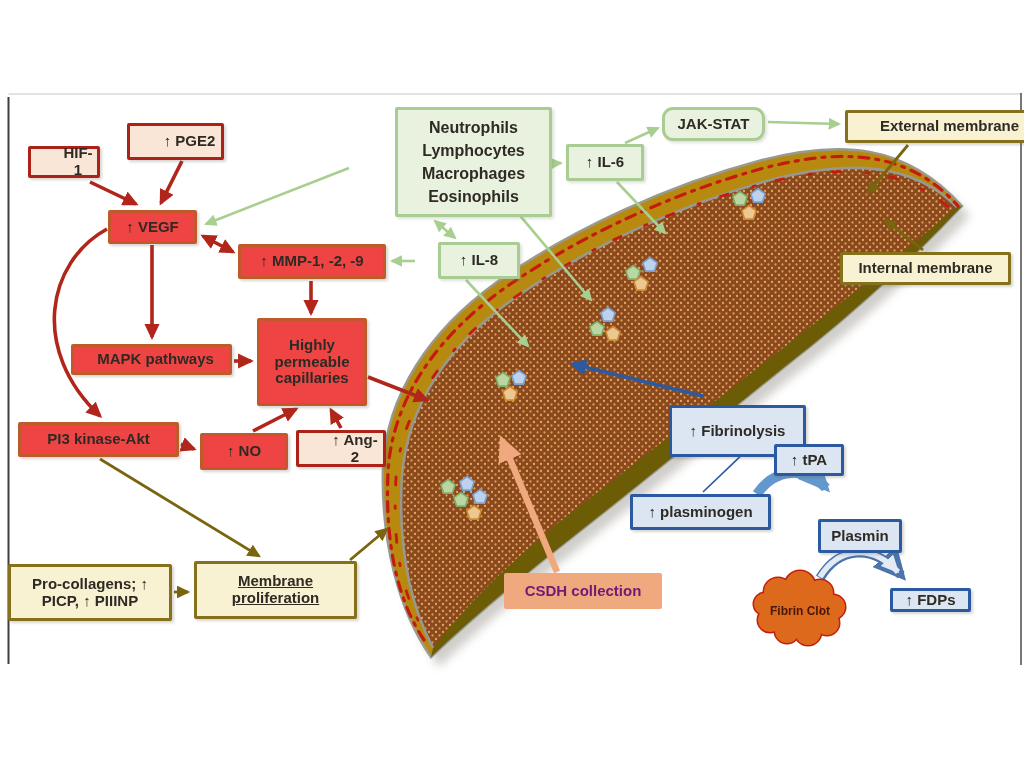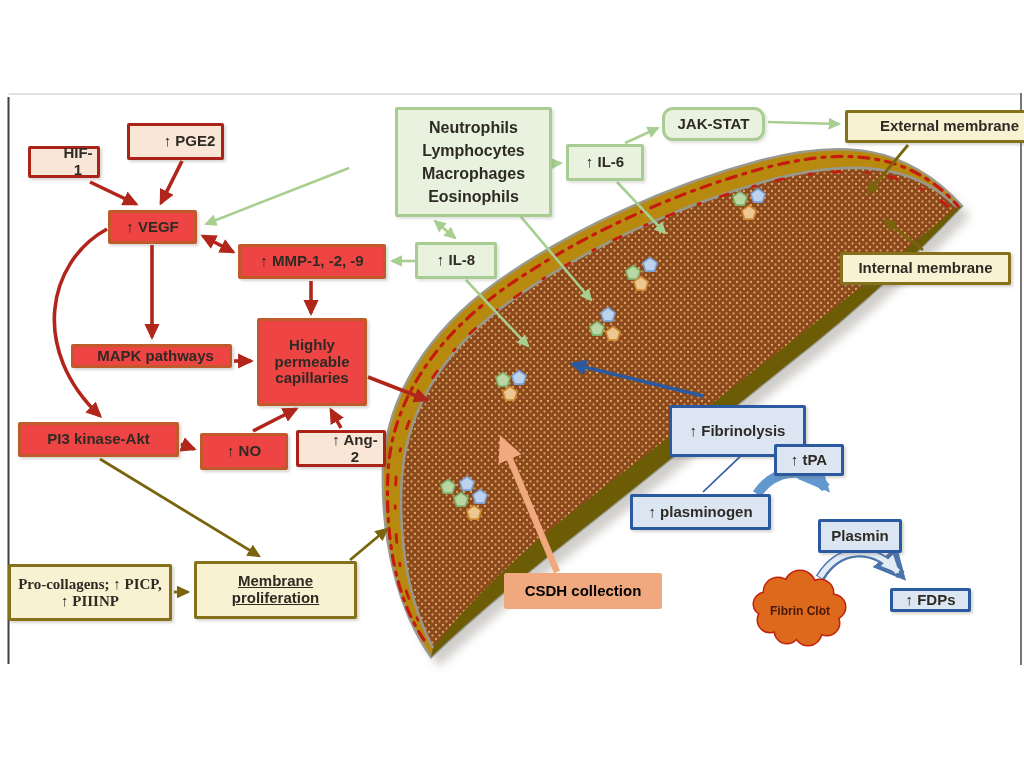--- a/index.html
+++ b/index.html
@@ -13,21 +13,21 @@
     text-align:center;font-weight:bold;color:#2e2a24;box-sizing:border-box;
     border:3px solid #c05a2a;background:#f8e3d1;border-radius:2px;
     font-size:15px;line-height:1.12;padding:1px 4px;
     box-shadow:2px 2px 3px rgba(110,105,95,.28);
   }
   .red{border-color:#ab2318;background:#f9e6d7;padding-left:32px;}
   .orange{border-color:#c05a2a;background:#ef4444;}
   .green{border-color:#a8cc92;background:#e9f1df;box-shadow:2px 2px 3px rgba(130,140,120,.25);}
   .cream{border-color:#85701c;background:#f9f2d2;}
   .blue{border-color:#2b5aa0;background:#dce6f3;}
-  .salmon{border:none;background:#f0a97e;color:#000000;box-shadow:none;}
+  .salmon{border:none;background:#f0a97e;color:#701a75;box-shadow:none;}
   .cloudtext{
     position:absolute;display:flex;align-items:center;justify-content:center;text-align:center;
     font-weight:bold;color:#46180a;font-size:12px;line-height:1.2;background:none;border:none;
   }
   .immune div{display:block;}
   .immune{font-size:16px;line-height:1.45;flex-direction:column;}
 </style>
 </head>
 <body>
 
@@ -185,37 +185,37 @@
           <circle cx="765" cy="604" r="11"></circle>
       <circle cx="798" cy="608" r="22"></circle>
     </g>
   </g>
 </svg>
 
 <div class="box red" style="left:28px;top:146px;width:72px;height:32px;">HIF-1</div>
 <div class="box red" style="left:127px;top:123px;width:97px;height:37px;">↑ PGE2</div>
 <div class="box orange" style="left:108px;top:210px;width:89px;height:34px;">↑ VEGF</div>
 <div class="box orange" style="left:238px;top:244px;width:148px;height:35px;">↑ MMP-1, -2, -9</div>
-<div class="box orange" style="left:71px;top:344px;width:161px;height:24px;padding-left:12px;">MAPK pathways</div>
+<div class="box orange" style="left:71px;top:344px;width:161px;height:31px;padding-left:12px;">MAPK pathways</div>
 <div class="box orange" style="left:257px;top:318px;width:110px;height:88px;">Highly permeable capillaries</div>
 <div class="box orange" style="left:18px;top:422px;width:161px;height:35px;">PI3 kinase-Akt</div>
 <div class="box orange" style="left:200px;top:433px;width:88px;height:37px;">↑ NO</div>
 <div class="box red" style="left:296px;top:430px;width:90px;height:37px;">↑ Ang-2</div>
-<div class="box cream" style="left:8px;top:564px;width:164px;height:57px;font-family:Liberation Serif, serif;">Pro-collagens; ↑ PICP, ↑ PIIINP</div>
+<div class="box cream" style="left:8px;top:564px;width:164px;height:57px;">Pro-collagens; ↑ PICP, ↑ PIIINP</div>
 <div class="box cream" style="left:194px;top:561px;width:163px;height:58px;text-decoration:underline;">Membrane proliferation</div>
 
 <div class="box green immune" style="left:350px;top:107px;width:157px;height:110px;margin-left:45px;">
   <div>Neutrophils</div>
   <div>Lymphocytes</div>
   <div>Macrophages</div>
   <div>Eosinophils</div>
 </div>
 
 <div class="box green" style="left:566px;top:144px;width:78px;height:37px;">↑ IL-6</div>
-<div class="box green" style="left:415px;top:242px;width:82px;height:37px;">↑ IL-8</div>
+<div class="box green" style="left:438px;top:242px;width:82px;height:37px;">↑ IL-8</div>
 <div class="box green" style="left:662px;top:107px;width:103px;height:34px;border-radius:11px;">JAK-STAT</div>
 <div class="box cream" style="left:845px;top:110px;width:209px;height:33px;">External membrane</div>
 <div class="box cream" style="left:840px;top:252px;width:171px;height:33px;">Internal membrane</div>
 
 <div class="box blue" style="left:669px;top:389px;width:137px;height:52px;margin-top:16px;">↑ Fibrinolysis</div>
 <div class="box blue" style="left:774px;top:444px;width:70px;height:32px;">↑ tPA</div>
 <div class="box blue" style="left:630px;top:494px;width:141px;height:36px;">↑ plasminogen</div>
 <div class="box blue" style="left:818px;top:519px;width:84px;height:34px;">Plasmin</div>
 <div class="box blue" style="left:890px;top:588px;width:81px;height:24px;">↑ FDPs</div>
 

